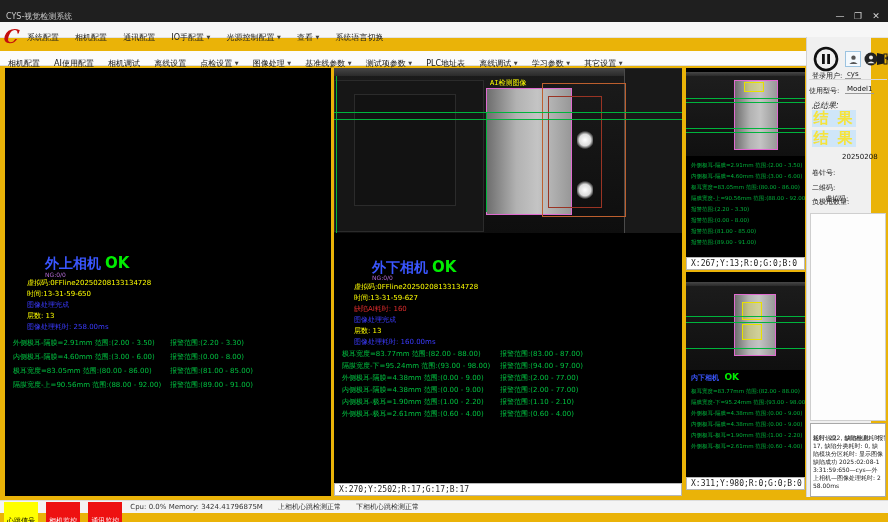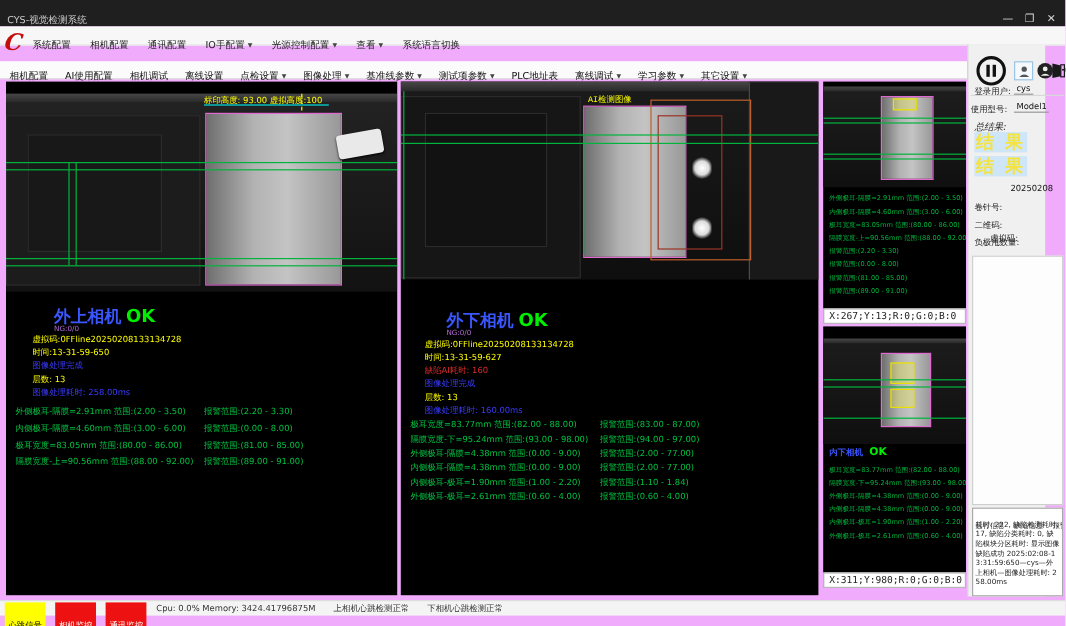--- a/index.html
+++ b/index.html
@@ -1,16 +1,16 @@
 <!DOCTYPE html>
 <html><head>
 <meta charset="utf-8">
 <style>
   html,body{margin:0;padding:0;background:#fff;}
-  #app{position:relative;width:888px;height:522px;background:#f0abfc;overflow:hidden;
+  #app{position:relative;width:888px;height:522px;background:#eab308;overflow:hidden;
        font-family:"DejaVu Sans",sans-serif;-webkit-font-smoothing:antialiased;}
   .abs{position:absolute;}
   
   #titlebar{position:absolute;left:0;top:0;width:888px;height:22px;background:#1f1f1f;}
   #titlebar .title{position:absolute;left:6px;top:11px;font-size:8px;color:#c9c9c9;white-space:nowrap;}
   .winbtn{position:absolute;top:10px;width:16px;height:12px;color:#d5d5d5;font-size:9px;line-height:12px;text-align:center;cursor:default;}
   #menubar{position:absolute;left:0;top:22px;width:888px;height:15px;background:#f7f7f7;border-bottom:1px solid #e3e3e3;}
   #logo{position:absolute;left:4px;top:23px;width:18px;height:26px;color:#c40d0d;
         font-family:"DejaVu Serif",serif;font-style:italic;font-weight:bold;font-size:19px;line-height:26px;transform:skewX(-8deg);}
   .menu-item{display:inline-block;margin-right:11px;font-size:8px;color:#1c1c1c;white-space:nowrap;cursor:default;}
@@ -97,36 +97,20 @@
     <span class="tool-item"><span>图像处理</span> <span class="caret">▼</span></span>
     <span class="tool-item"><span>基准线参数</span> <span class="caret">▼</span></span>
     <span class="tool-item"><span>测试项参数</span> <span class="caret">▼</span></span>
     <span class="tool-item"><span>PLC地址表</span></span>
     <span class="tool-item"><span>离线调试</span> <span class="caret">▼</span></span>
     <span class="tool-item"><span>学习参数</span> <span class="caret">▼</span></span>
     <span class="tool-item"><span>其它设置</span> <span class="caret">▼</span></span>
   </div>
 
   <div class="view" style="left:5px;top:68px;width:326px;height:428px;">
-    <div class="imgarea" style="left:0;top:10px;width:326px;height:165px;">
-      <div class="band" style="top:0;height:7px;"></div>
-      <div class="mach" style="left:0;top:18px;width:160px;height:140px;"></div>
-      <div class="mach" style="left:18px;top:34px;width:110px;height:96px;background:#181818;"></div>
-      <div class="roller" style="left:166px;top:16px;width:112px;height:142px;"></div>
-      <div class="abs" style="left:276px;top:32px;width:38px;height:20px;background:#e9e9e9;border-radius:3px;transform:rotate(-10deg);box-shadow:0 1px 2px #000;"></div>
-      <div class="gl" style="left:0;top:57px;width:326px;"></div>
-      <div class="gl" style="left:0;top:63px;width:326px;"></div>
-      <div class="gl" style="left:0;top:137px;width:326px;"></div>
-      <div class="gl" style="left:0;top:143px;width:326px;"></div>
-      <div class="gv" style="left:52px;top:57px;height:86px;"></div>
-      <div class="gv" style="left:58px;top:57px;height:86px;"></div>
-      <div class="abs" style="left:246px;top:0;height:14px;border-left:1px dashed #ffff00;"></div>
-      <div class="abs" style="left:165px;top:9px;width:104px;height:1px;background:#00e0e0;"></div>
-      <div class="imglabel" style="left:165px;top:1px;">标印高度: 93.00 虚拟高度:100</div>
-    </div>
     <div class="cam-title" style="left:40px;top:186px;">
       <span>外上相机</span><span class="cam-ok">OK</span>
     </div>
     <div class="ptext" style="left:40px;top:203px;">NG:0/0</div>
     <div class="ytext" style="left:22px;top:210px;">虚拟码:0FFline20250208133134728</div>
     <div class="ytext" style="left:22px;top:221px;">时间:13-31-59-650</div>
     <div class="btext" style="left:22px;top:232px;">图像处理完成</div>
     <div class="ytext" style="left:22px;top:243px;">层数: 13</div>
     <div class="btext" style="left:22px;top:254px;">图像处理耗时: 258.00ms</div>
     <div class="mrow" style="left:8px;top:270px;">外侧极耳-隔膜=2.91mm 范围:(2.00 - 3.50)</div>
@@ -168,23 +152,24 @@
     <div class="btext" style="left:20px;top:269px;">图像处理耗时: 160.00ms</div>
     <div class="mrow" style="left:8px;top:281px;">极耳宽度=83.77mm 范围:(82.00 - 88.00)</div>
     <div class="mrow" style="left:166px;top:281px;">报警范围:(83.00 - 87.00)</div>
     <div class="mrow" style="left:8px;top:293px;">隔膜宽度-下=95.24mm 范围:(93.00 - 98.00)</div>
     <div class="mrow" style="left:166px;top:293px;">报警范围:(94.00 - 97.00)</div>
     <div class="mrow" style="left:8px;top:305px;">外侧极耳-隔膜=4.38mm 范围:(0.00 - 9.00)</div>
     <div class="mrow" style="left:166px;top:305px;">报警范围:(2.00 - 77.00)</div>
     <div class="mrow" style="left:8px;top:317px;">内侧极耳-隔膜=4.38mm 范围:(0.00 - 9.00)</div>
     <div class="mrow" style="left:166px;top:317px;">报警范围:(2.00 - 77.00)</div>
     <div class="mrow" style="left:8px;top:329px;">内侧极耳-极耳=1.90mm 范围:(1.00 - 2.20)</div>
-    <div class="mrow" style="left:166px;top:329px;">报警范围:(1.10 - 1.84)</div>
+    <div class="mrow" style="left:166px;top:329px;">报警范围:(1.10 - 2.10)</div>
     <div class="mrow" style="left:8px;top:341px;">外侧极耳-极耳=2.61mm 范围:(0.60 - 4.00)</div>
     <div class="mrow" style="left:166px;top:341px;">报警范围:(0.60 - 4.00)</div>
+    <div class="coord">X:270;Y:2502;R:17;G:17;B:17</div>
   </div>
 
   <div class="view" style="left:686px;top:68px;width:119px;height:202px;">
     <div class="imgarea" style="left:0;top:4px;width:119px;height:84px;background:linear-gradient(#1e1e1e,#101010);">
       <div class="band" style="top:0;height:4px;"></div>
       <div class="roller" style="left:48px;top:8px;width:42px;height:68px;"></div>
       <div class="ybox" style="left:58px;top:10px;width:18px;height:8px;"></div>
       <div class="gl" style="left:0;top:26px;width:119px;"></div>
       <div class="gl" style="left:0;top:30px;width:119px;"></div>
       <div class="gl" style="left:0;top:56px;width:119px;"></div>

